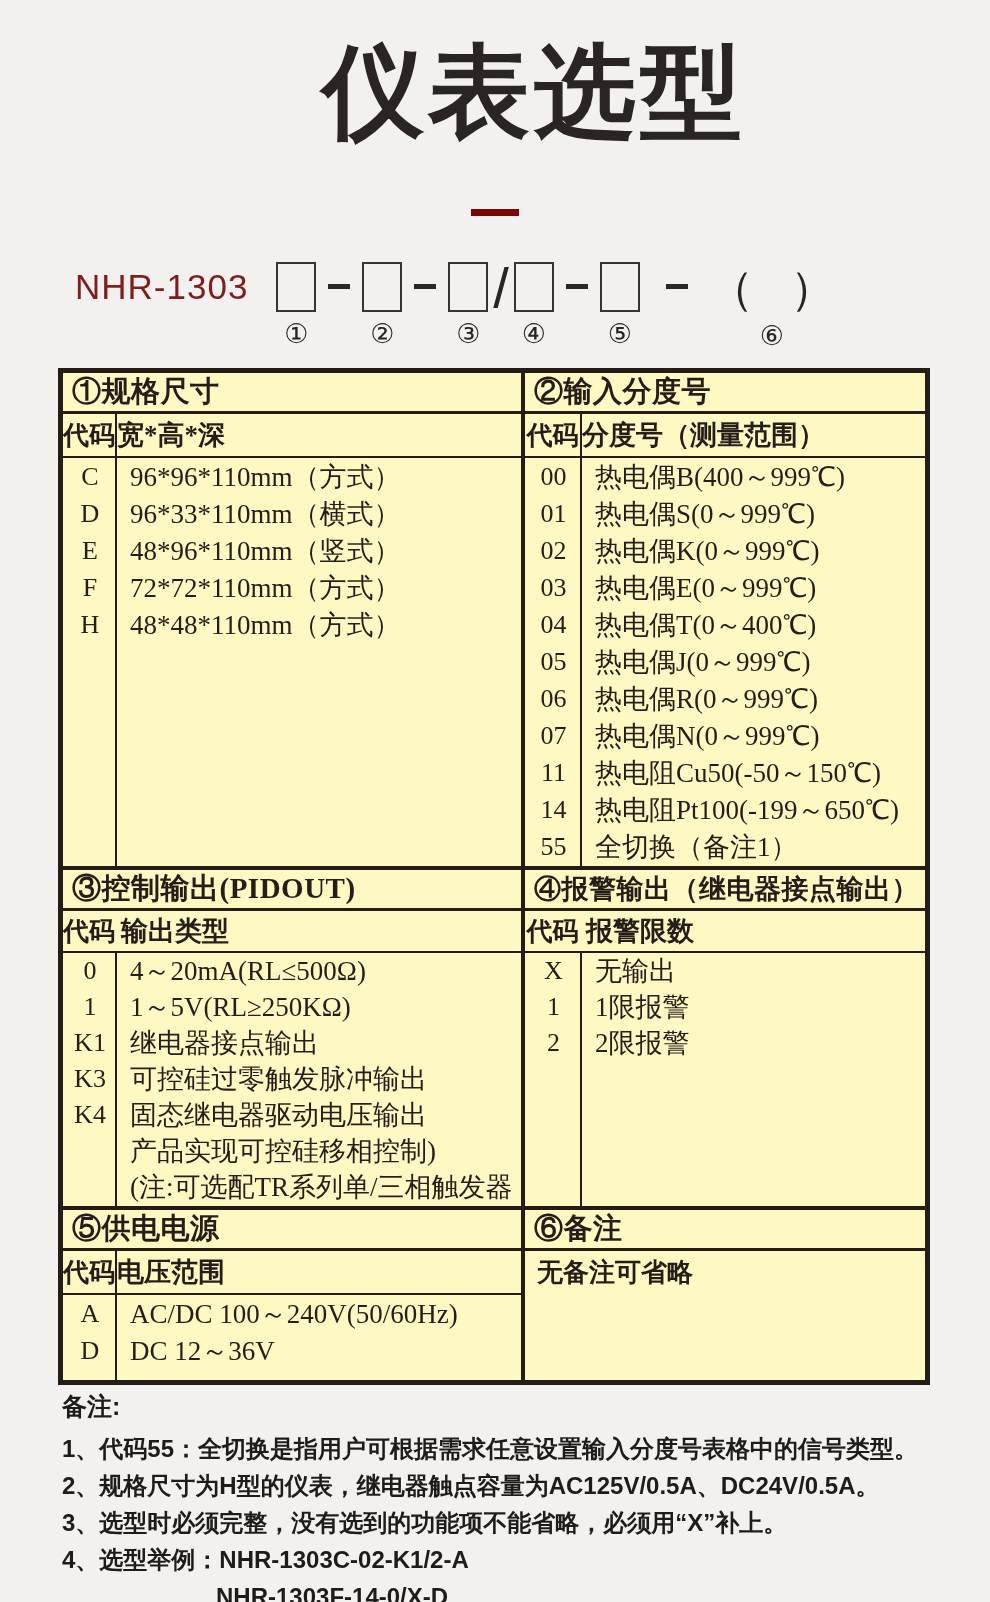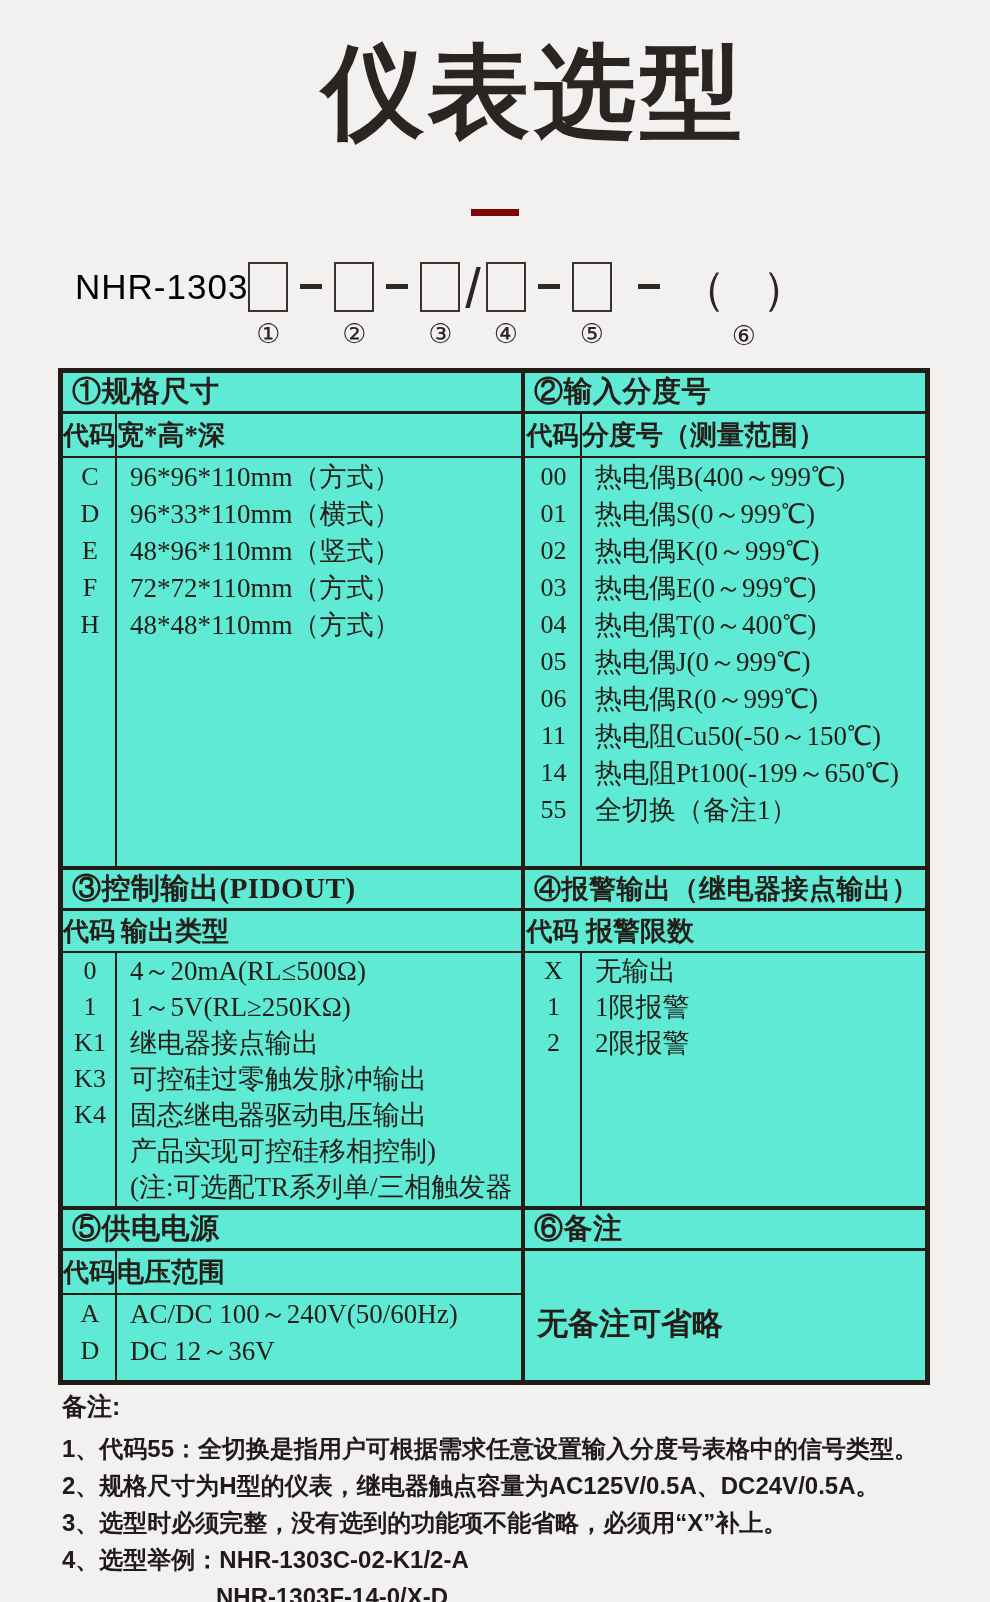--- a/index.html
+++ b/index.html
@@ -19,36 +19,36 @@
     position:absolute;top:209px;left:50%;transform:translateX(-50%);
     width:48px;height:7px;background:#7c0506;
   }
   
   .model-line{
     position:absolute;left:75px;top:262px;
     display:flex;align-items:flex-start;
   }
   .model-prefix{
     font-size:35px;line-height:50px;letter-spacing:1px;
-    color:#000000;font-weight:500;
+    color:#7f1d1d;margin-right:28px;font-weight:500;
   }
   .slot{display:flex;flex-direction:column;align-items:center;}
   .mbox{width:36px;height:46px;border:2px solid #3a332f;background:transparent;}
   .slot-num{
     margin-top:8px;font-size:27px;line-height:28px;color:#2a2423;
     font-family:"Liberation Serif",serif;
   }
   .mdash{width:22px;height:5px;background:#2e2825;margin:22px 12px 0 12px;}
   .mdash.wide{margin:22px 20px 0 26px;}
   .mslash{font-size:56px;line-height:52px;font-weight:400;margin:0 5px;color:#2a2423;}
   .paren-group{display:flex;gap:36px;font-size:46px;line-height:52px;color:#2a2423;font-weight:400;}
   
   .selector-table{
     position:absolute;left:58px;top:368px;width:872px;height:1017px;
-    box-sizing:border-box;border:5px solid #241c17;background:#5eead4;
+    box-sizing:border-box;border:5px solid #241c17;background:#fef9c3;
     display:flex;flex-direction:column;
     font-family:"Liberation Serif",serif;
   }
   .band{display:flex;}
   .band-sep{height:4px;background:#241c17;flex:none;}
   .half{display:flex;flex-direction:column;box-sizing:border-box;}
   .half.left{width:462px;flex:none;border-right:4px solid #241c17;}
   .half.right{flex:1;border-radius:13px;}
   .sec-h{
     height:38px;flex:none;border-bottom:3px solid #241c17;
@@ -68,21 +68,21 @@
   .col-h .desc{display:flex;align-items:center;white-space:nowrap;}
   .rows{flex:1;position:relative;overflow:hidden;}
   .rows .vline{position:absolute;left:52px;top:0;bottom:0;width:2px;background:#241c17;}
   .half.right .rows .vline{left:55px;}
   .t-row{height:37px;display:flex;align-items:center;font-size:27px;white-space:nowrap;}
   .band.b-mid .t-row{height:36px;}
   .t-row .code{width:54px;flex:none;text-align:center;font-size:26px;}
   .half.right .t-row .code{width:57px;}
   .t-row .desc{padding-left:13px;}
   .free-content{
-    flex:1;font-size:31px;font-weight:bold;padding:15px 0 0 12px;white-space:nowrap;margin-top:37px;
+    flex:1;font-size:26px;font-weight:bold;padding:4px 0 0 12px;white-space:nowrap;
   }
   
   .notes{
     position:absolute;left:62px;top:1390px;width:900px;
     font-size:24px;font-weight:bold;color:#1f1b1a;
   }
   .notes .heading{margin-bottom:13px;font-size:25px;}
   .note-line{margin-bottom:11px;line-height:26px;white-space:nowrap;}
   .note-cont{padding-left:154px;line-height:26px;white-space:nowrap;}
 </style>
@@ -189,20 +189,24 @@
             <span class="code">04</span>
             <span class="desc">热电偶T(0～400℃)</span>
           </div>
           <div class="t-row">
             <span class="code">05</span>
             <span class="desc">热电偶J(0～999℃)</span>
           </div>
           <div class="t-row">
             <span class="code">06</span>
             <span class="desc">热电偶R(0～999℃)</span>
+          </div>
+          <div class="t-row">
+            <span class="code">07</span>
+            <span class="desc">热电偶N(0～999℃)</span>
           </div>
           <div class="t-row">
             <span class="code">11</span>
             <span class="desc">热电阻Cu50(-50～150℃)</span>
           </div>
           <div class="t-row">
             <span class="code">14</span>
             <span class="desc">热电阻Pt100(-199～650℃)</span>
           </div>
           <div class="t-row">

